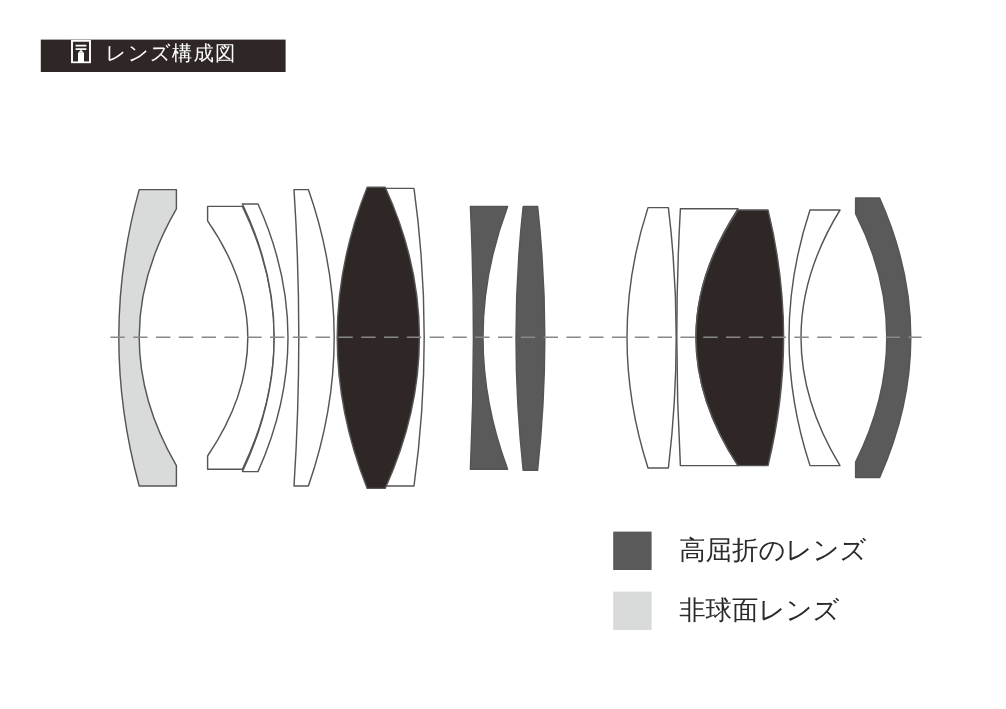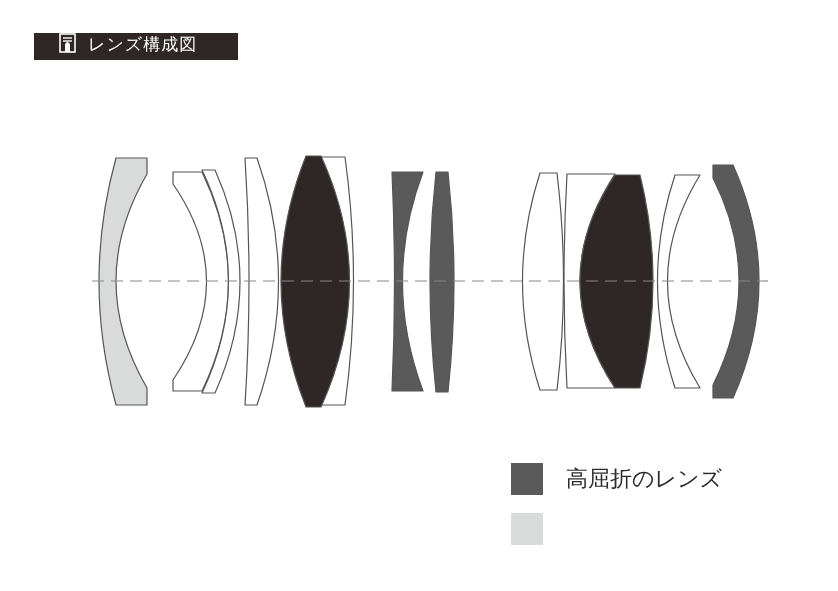--- a/index.html
+++ b/index.html
@@ -3,21 +3,21 @@
 <meta charset="utf-8">
 <style>
   html, body { margin: 0; padding: 0; background: #ffffff; }
   body { width: 838px; height: 591px; position: relative; overflow: hidden;
          font-family: "DejaVu Sans", "Liberation Sans", sans-serif; }
   .title-bar { position: absolute; left: 34px; top: 33px; width: 204px; height: 27px;
                background: #2f2725; color: #ffffff; display: flex; align-items: flex-start; }
   .title-icon { width: 20px; height: 20px; margin-left: 24px; margin-right: 10px; }
   .title-text { font-size: 17px; letter-spacing: 1px; }
   .diagram { position: absolute; left: 0; top: 0; }
-  .legend { position: absolute; left: 511px; top: 462px; }
+  .legend { position: absolute; left: 511px; top: 442px; }
   .legend-item { display: flex; align-items: center; height: 34px; margin-bottom: 16px; }
   .swatch { width: 32px; height: 32px; margin-right: 23px; }
   .legend-label { font-size: 22px; color: #2a2a2a; }
 </style>
 </head>
 <body>
 
 <div class="title-bar">
   <svg class="title-icon" viewBox="0 0 20 20">
     <rect x="2" y="1" width="15" height="18" fill="none" stroke="#fff" stroke-width="1.6"></rect>
@@ -61,14 +61,15 @@
   <line x1="92" y1="281" x2="768" y2="281" stroke="#888888" stroke-width="1.2" stroke-dasharray="12,7"></line>
 </svg>
 
 <div class="legend">
   <div class="legend-item">
     <div class="swatch" style="background:#5a5a5a"></div>
     <span class="legend-label">高屈折のレンズ</span>
   </div>
   <div class="legend-item">
     <div class="swatch" style="background:#d9dbda"></div>
+    <span class="legend-label">非球面レンズ</span>
   </div>
 </div>
 
 </body></html>

